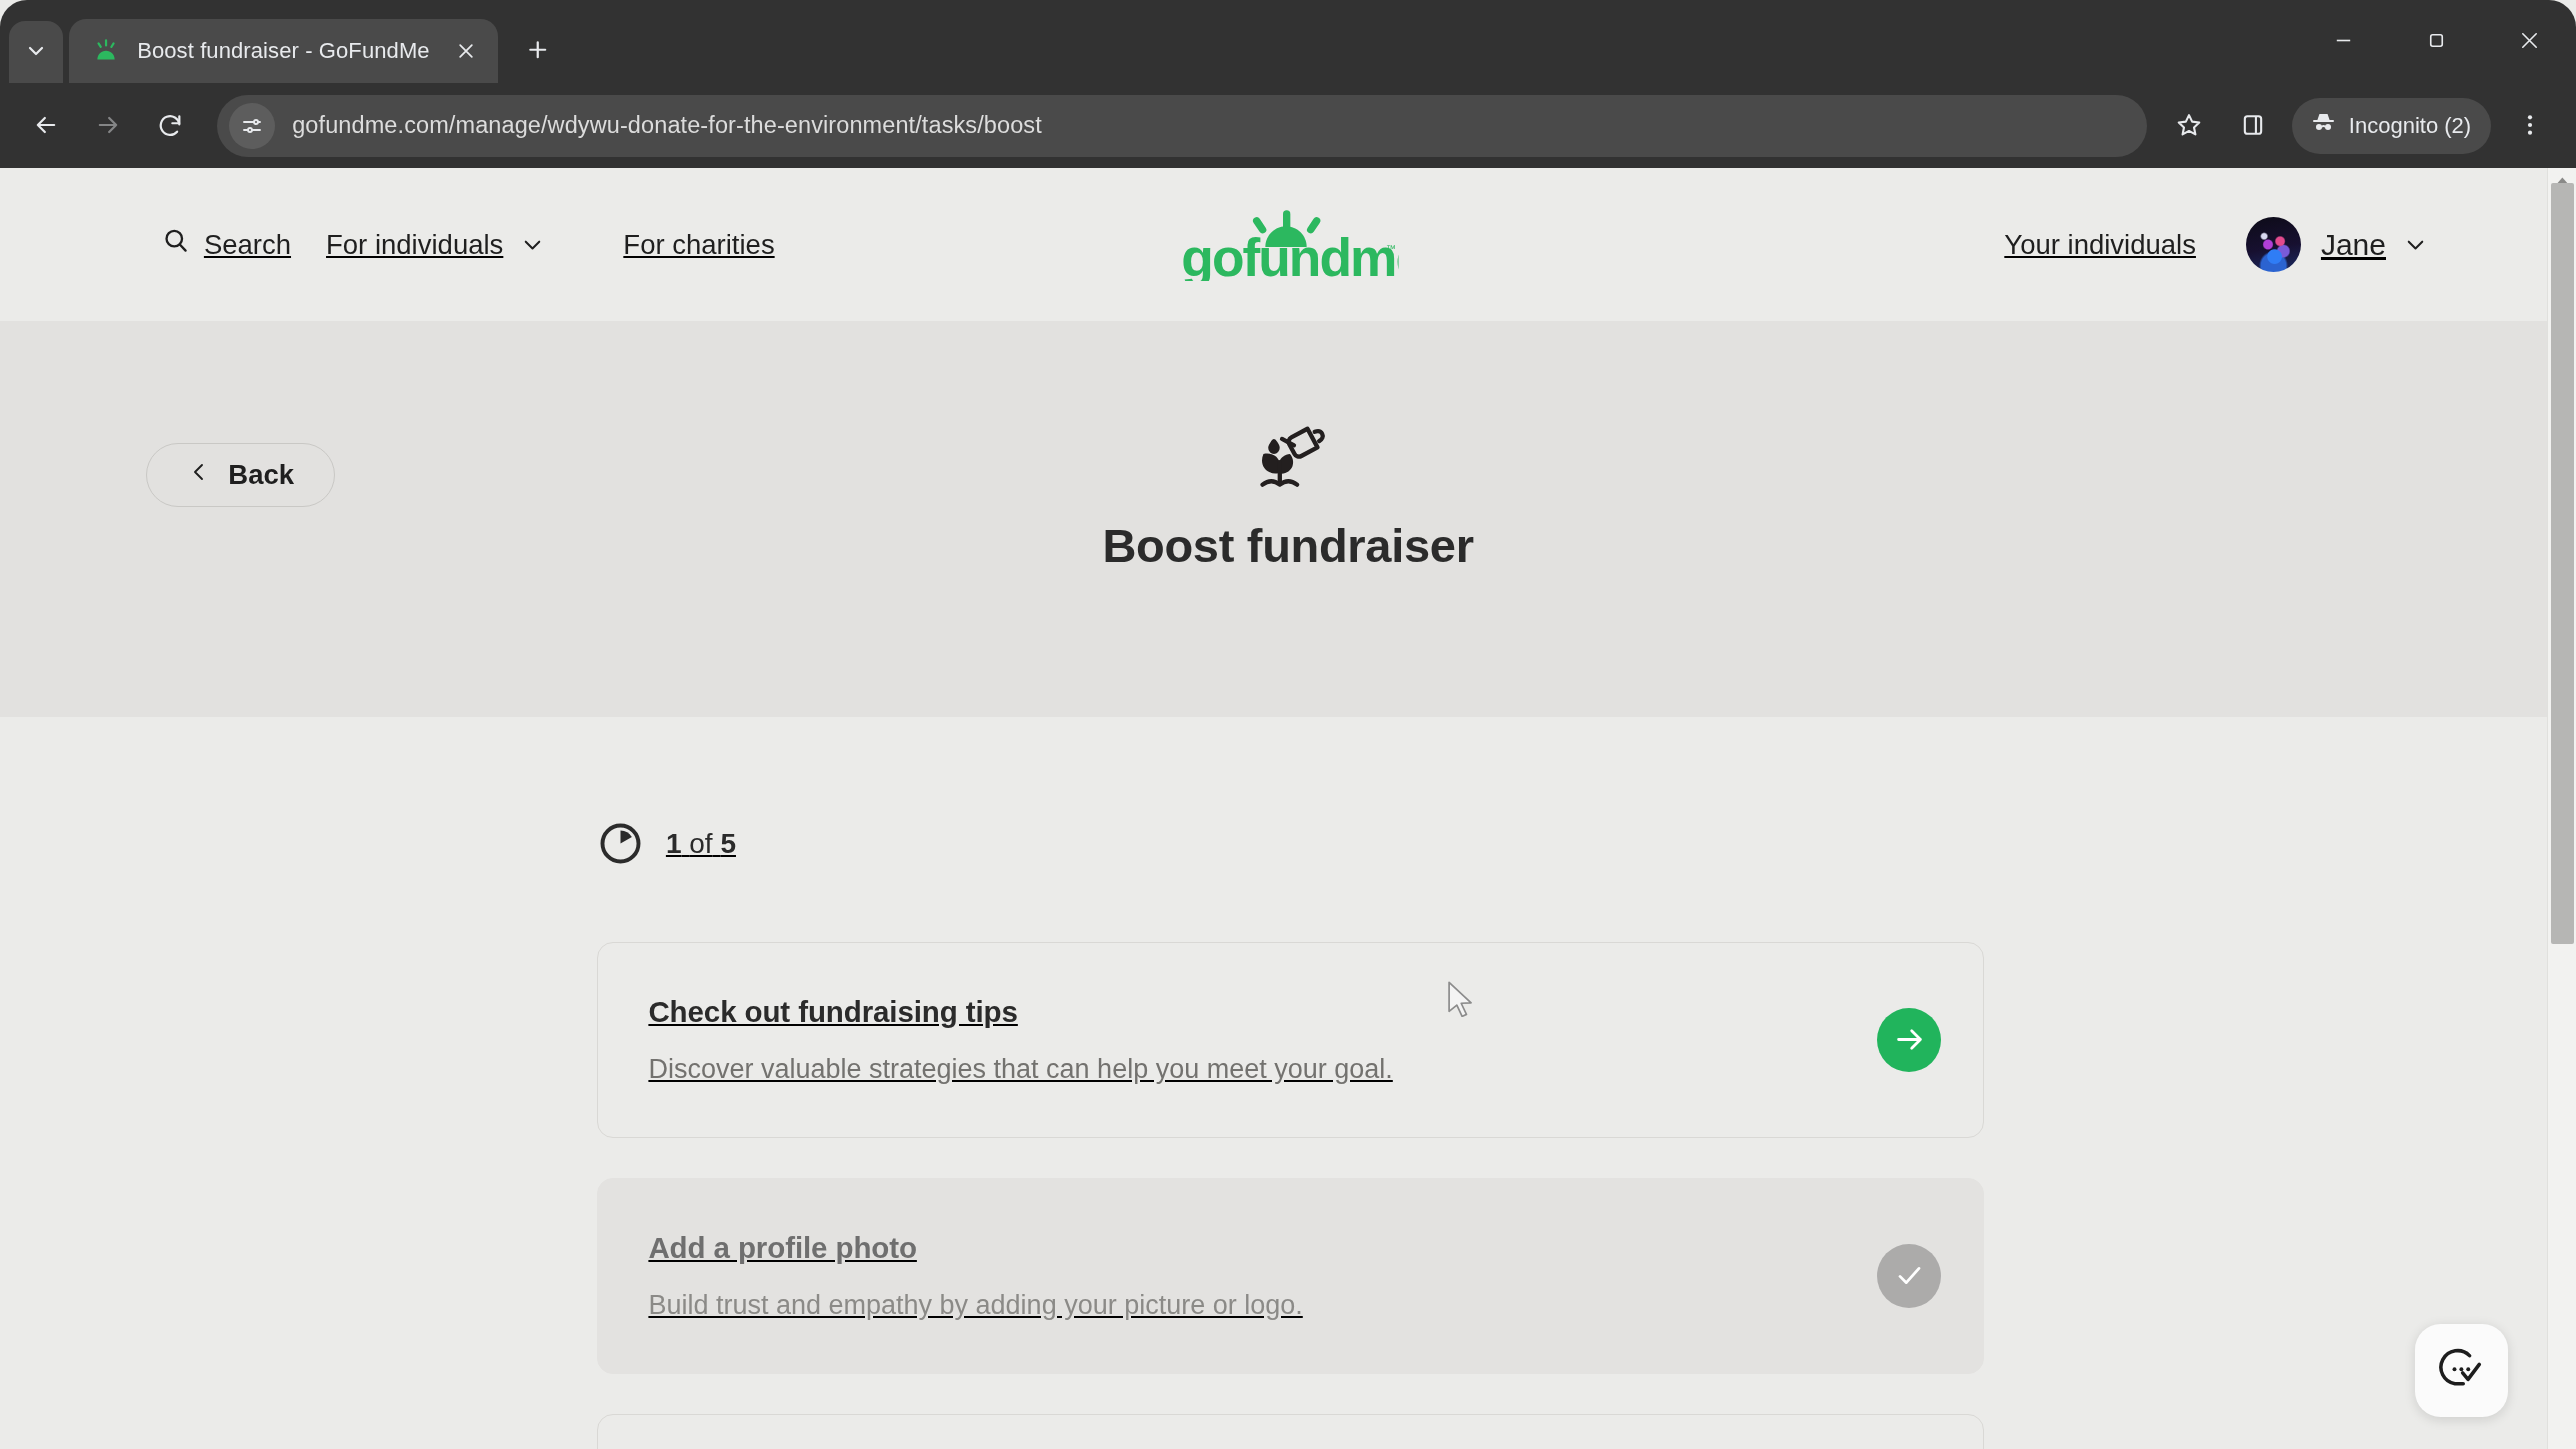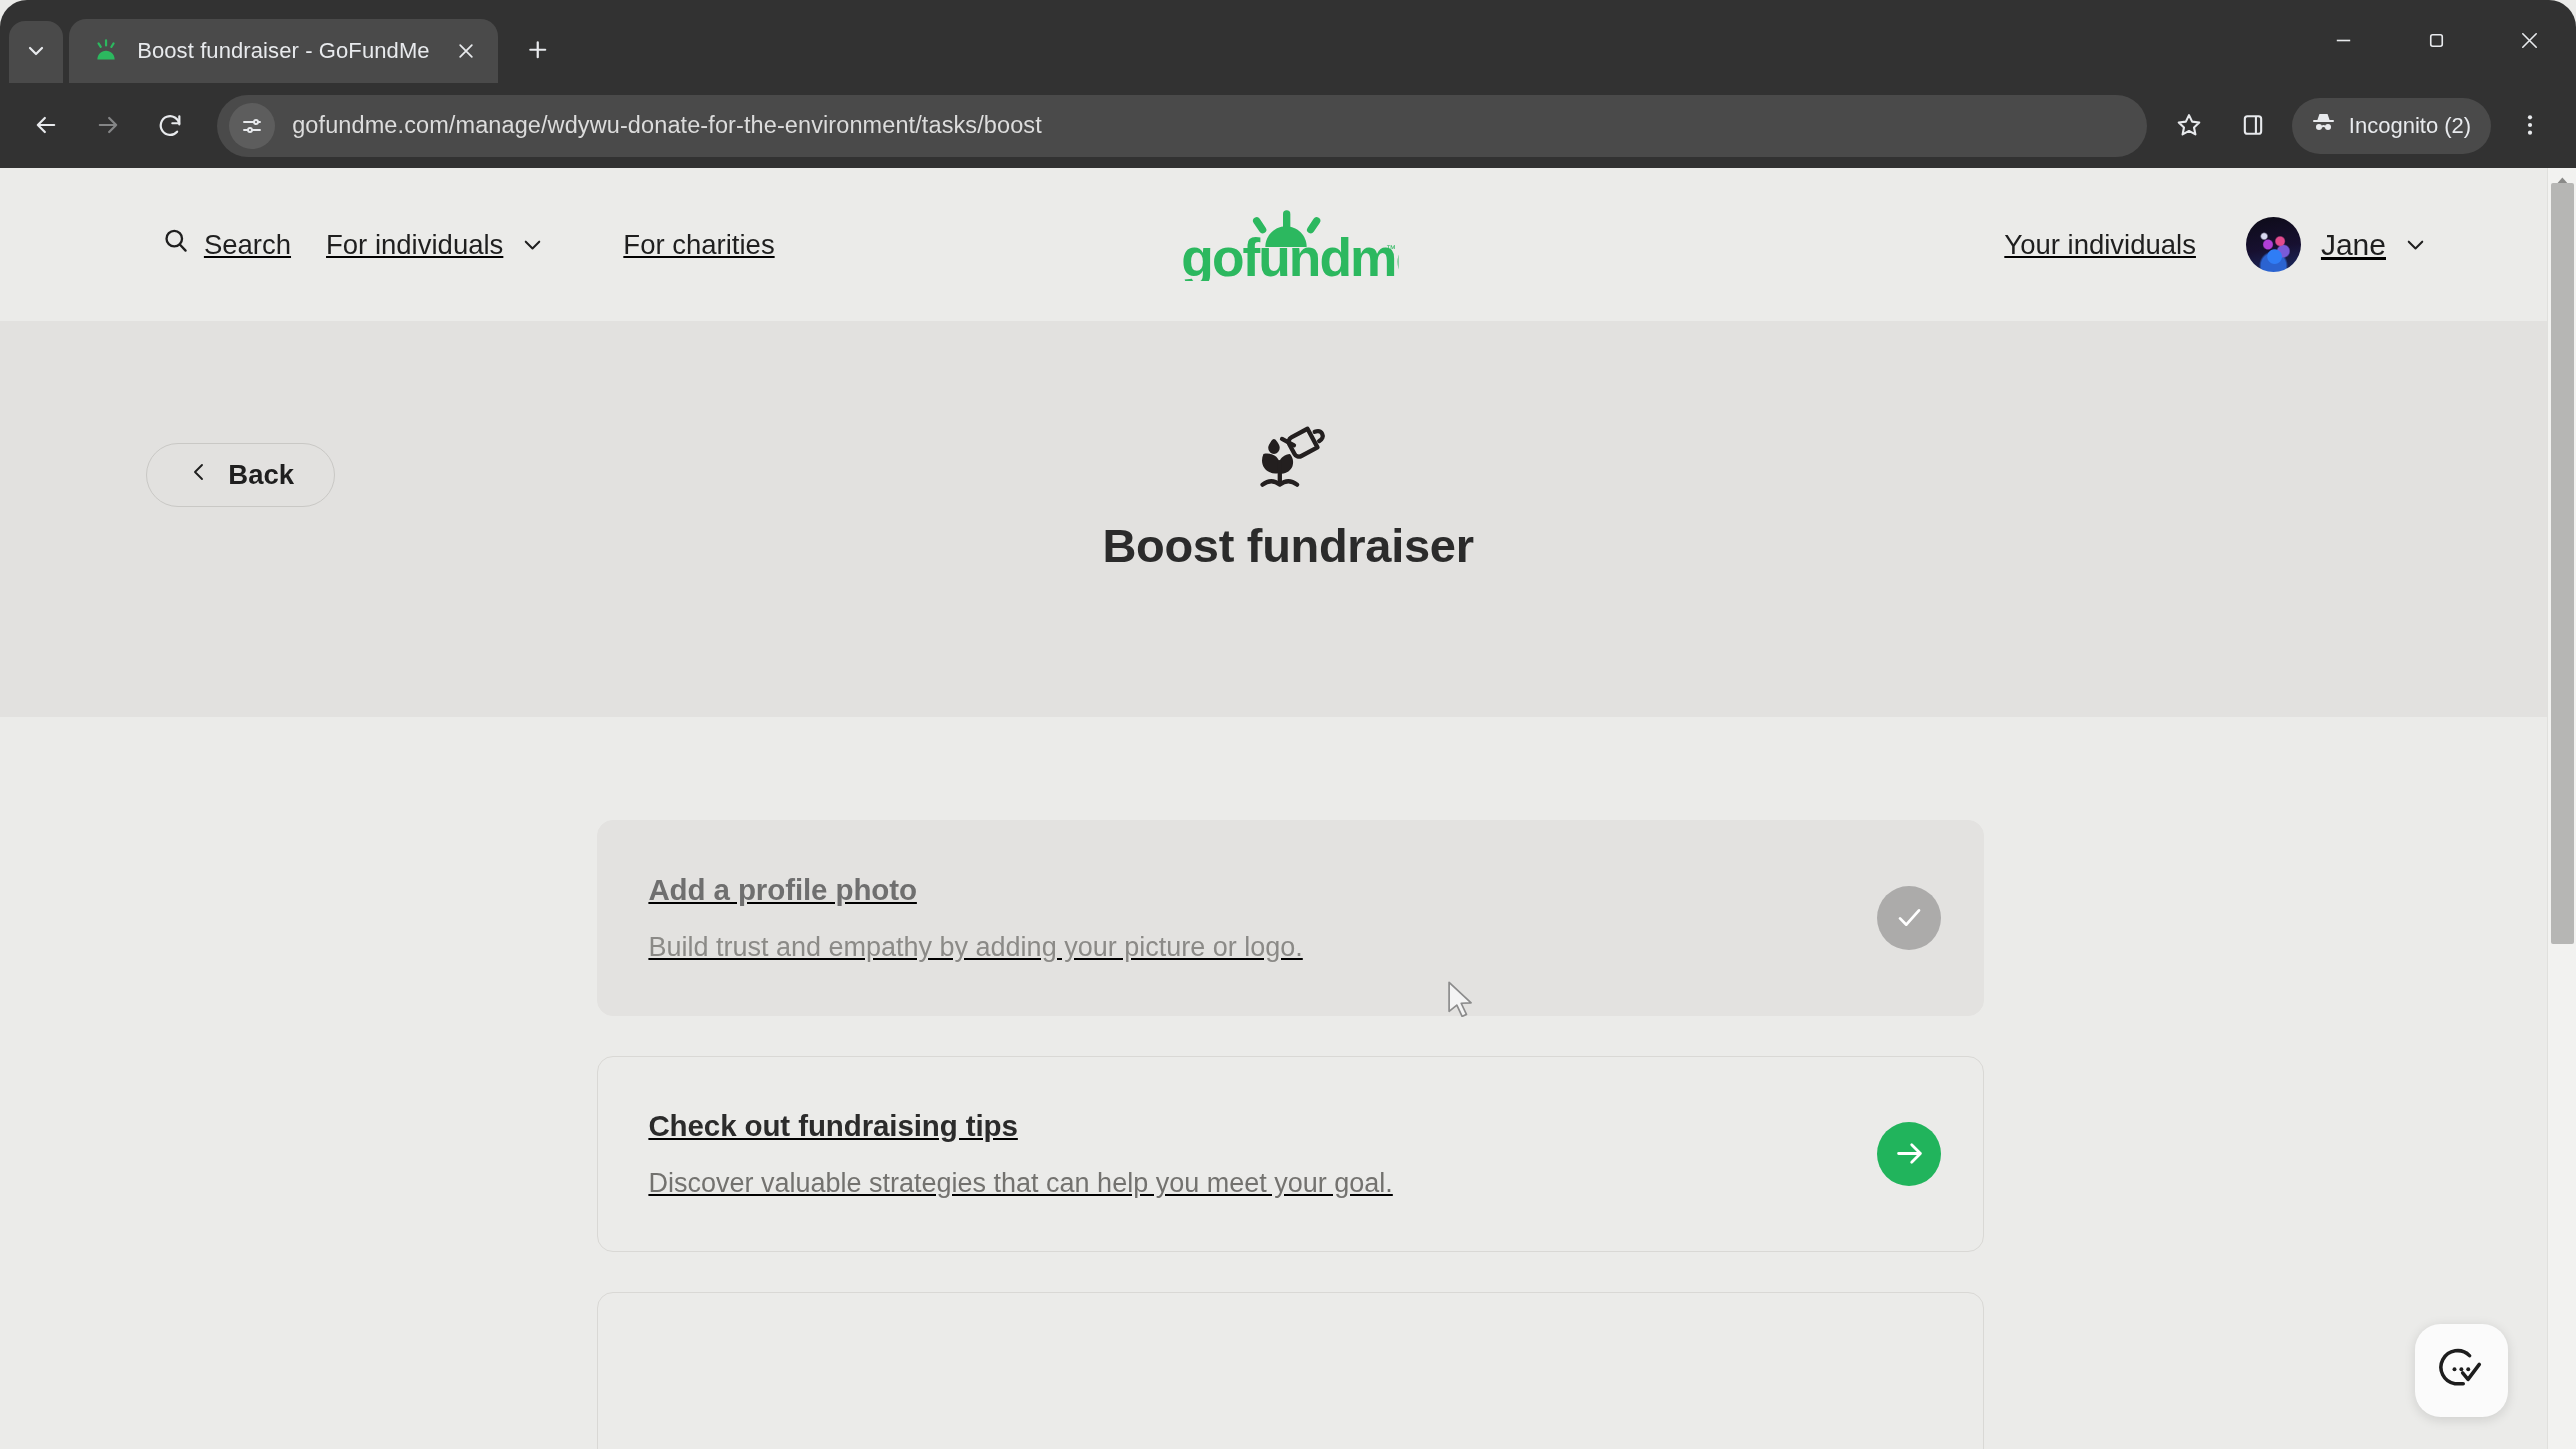--- a/index.html
+++ b/index.html
@@ -536,50 +536,61 @@
           <path d="M13.8 50.8c4.2-3.3 8.4-3.3 12.4 0 4-3.3 8.2-3.3 12.4 0"></path>
         </svg>
       </span>
       <div class="hero-title">Boost fundraiser</div>
     </div>
   </div>
 
   <div class="content">
     <div class="content-inner">
 
+      <div class="progress-row">
+        <span class="progress-pie">
+          <svg viewBox="0 0 24 24">
+            <circle cx="12" cy="12" r="9.2" fill="none" stroke="#2b2b2b" stroke-width="2"></circle>
+            <path d="M12 12 L12 5.3 A6.7 6.7 0 0 1 17.8 8.65 Z" fill="#2b2b2b"></path>
+          </svg>
+        </span>
+        <span class="progress-text">
+          <b>1</b><span> </span><span>of</span><span> </span><b>5</b>
+        </span>
+      </div>
+
+      <div class="task-card pending">
+        <div class="task-body">
+          <div class="task-title">Check out fundraising tips</div>
+          <div class="task-desc">Discover valuable strategies that can help you meet your goal.</div>
+        </div>
+        <div class="task-action go">
+          <span>
+            <svg viewBox="0 0 24 24" fill="none" stroke="#ffffff" stroke-width="1.9" stroke-linecap="round" stroke-linejoin="round">
+                <path d="M4.5 12h15M13.5 6l6 6-6 6"></path>
+              </svg>
+          </span>
+        </div>
+      </div>
 
       <div class="task-card done">
         <div class="task-body">
           <div class="task-title">Add a profile photo</div>
           <div class="task-desc">Build trust and empathy by adding your picture or logo.</div>
         </div>
         <div class="task-action check">
           <span>
             <svg viewBox="0 0 24 24" fill="none" stroke="#ffffff" stroke-width="1.9" stroke-linecap="round" stroke-linejoin="round">
                 <path d="M5.5 12.6l4.3 4.3 8.7-9.8"></path>
               </svg>
           </span>
         </div>
       </div>
 
       <div class="task-card pending">
-        <div class="task-body">
-          <div class="task-title">Check out fundraising tips</div>
-          <div class="task-desc">Discover valuable strategies that can help you meet your goal.</div>
-        </div>
-        <div class="task-action go">
-          <span>
-            <svg viewBox="0 0 24 24" fill="none" stroke="#ffffff" stroke-width="1.9" stroke-linecap="round" stroke-linejoin="round">
-                <path d="M4.5 12h15M13.5 6l6 6-6 6"></path>
-              </svg>
-          </span>
-        </div>
-      </div>
-
-      <div class="task-card pending">
         <div class="task-body"></div>
       </div>
 
     </div>
   </div>
 
   <div class="feedback-fab">
     <span>
       <svg viewBox="0 0 24 24" fill="none" stroke="#1d1d1d" stroke-width="1.7" stroke-linecap="round" stroke-linejoin="round">
         <path d="M15.6 5.1A8 8 0 1 0 8.6 18.6h4"></path>

